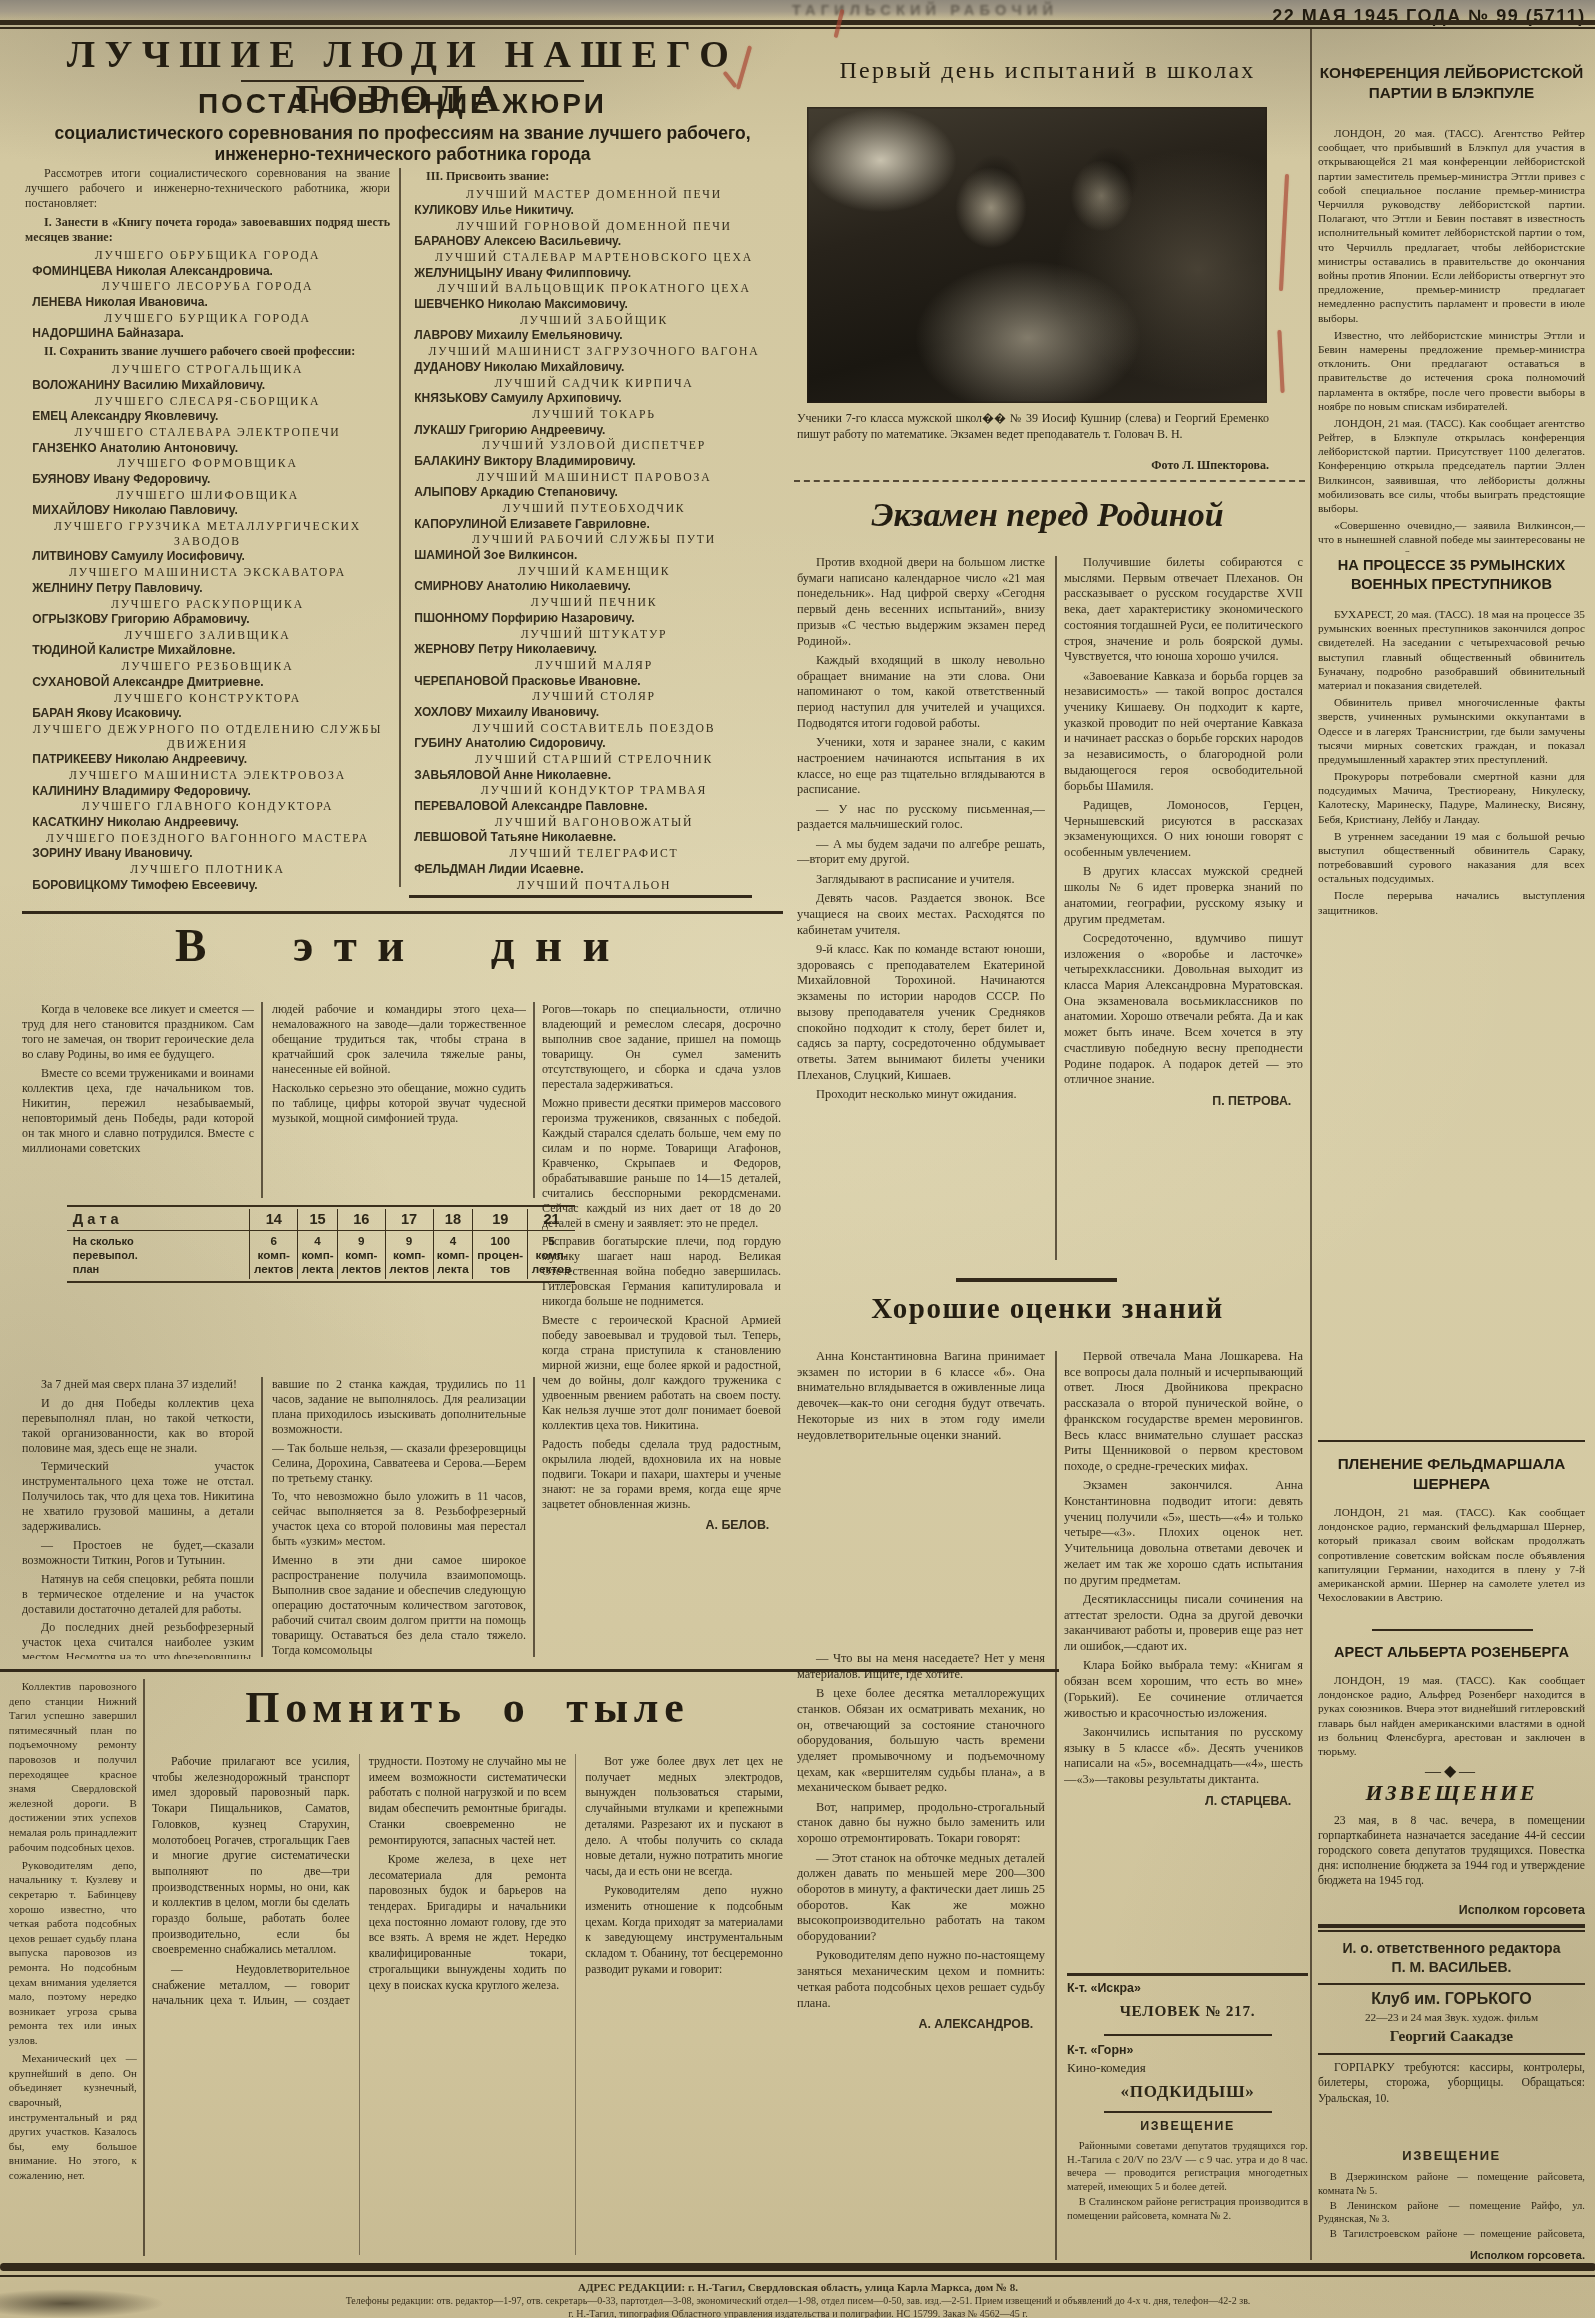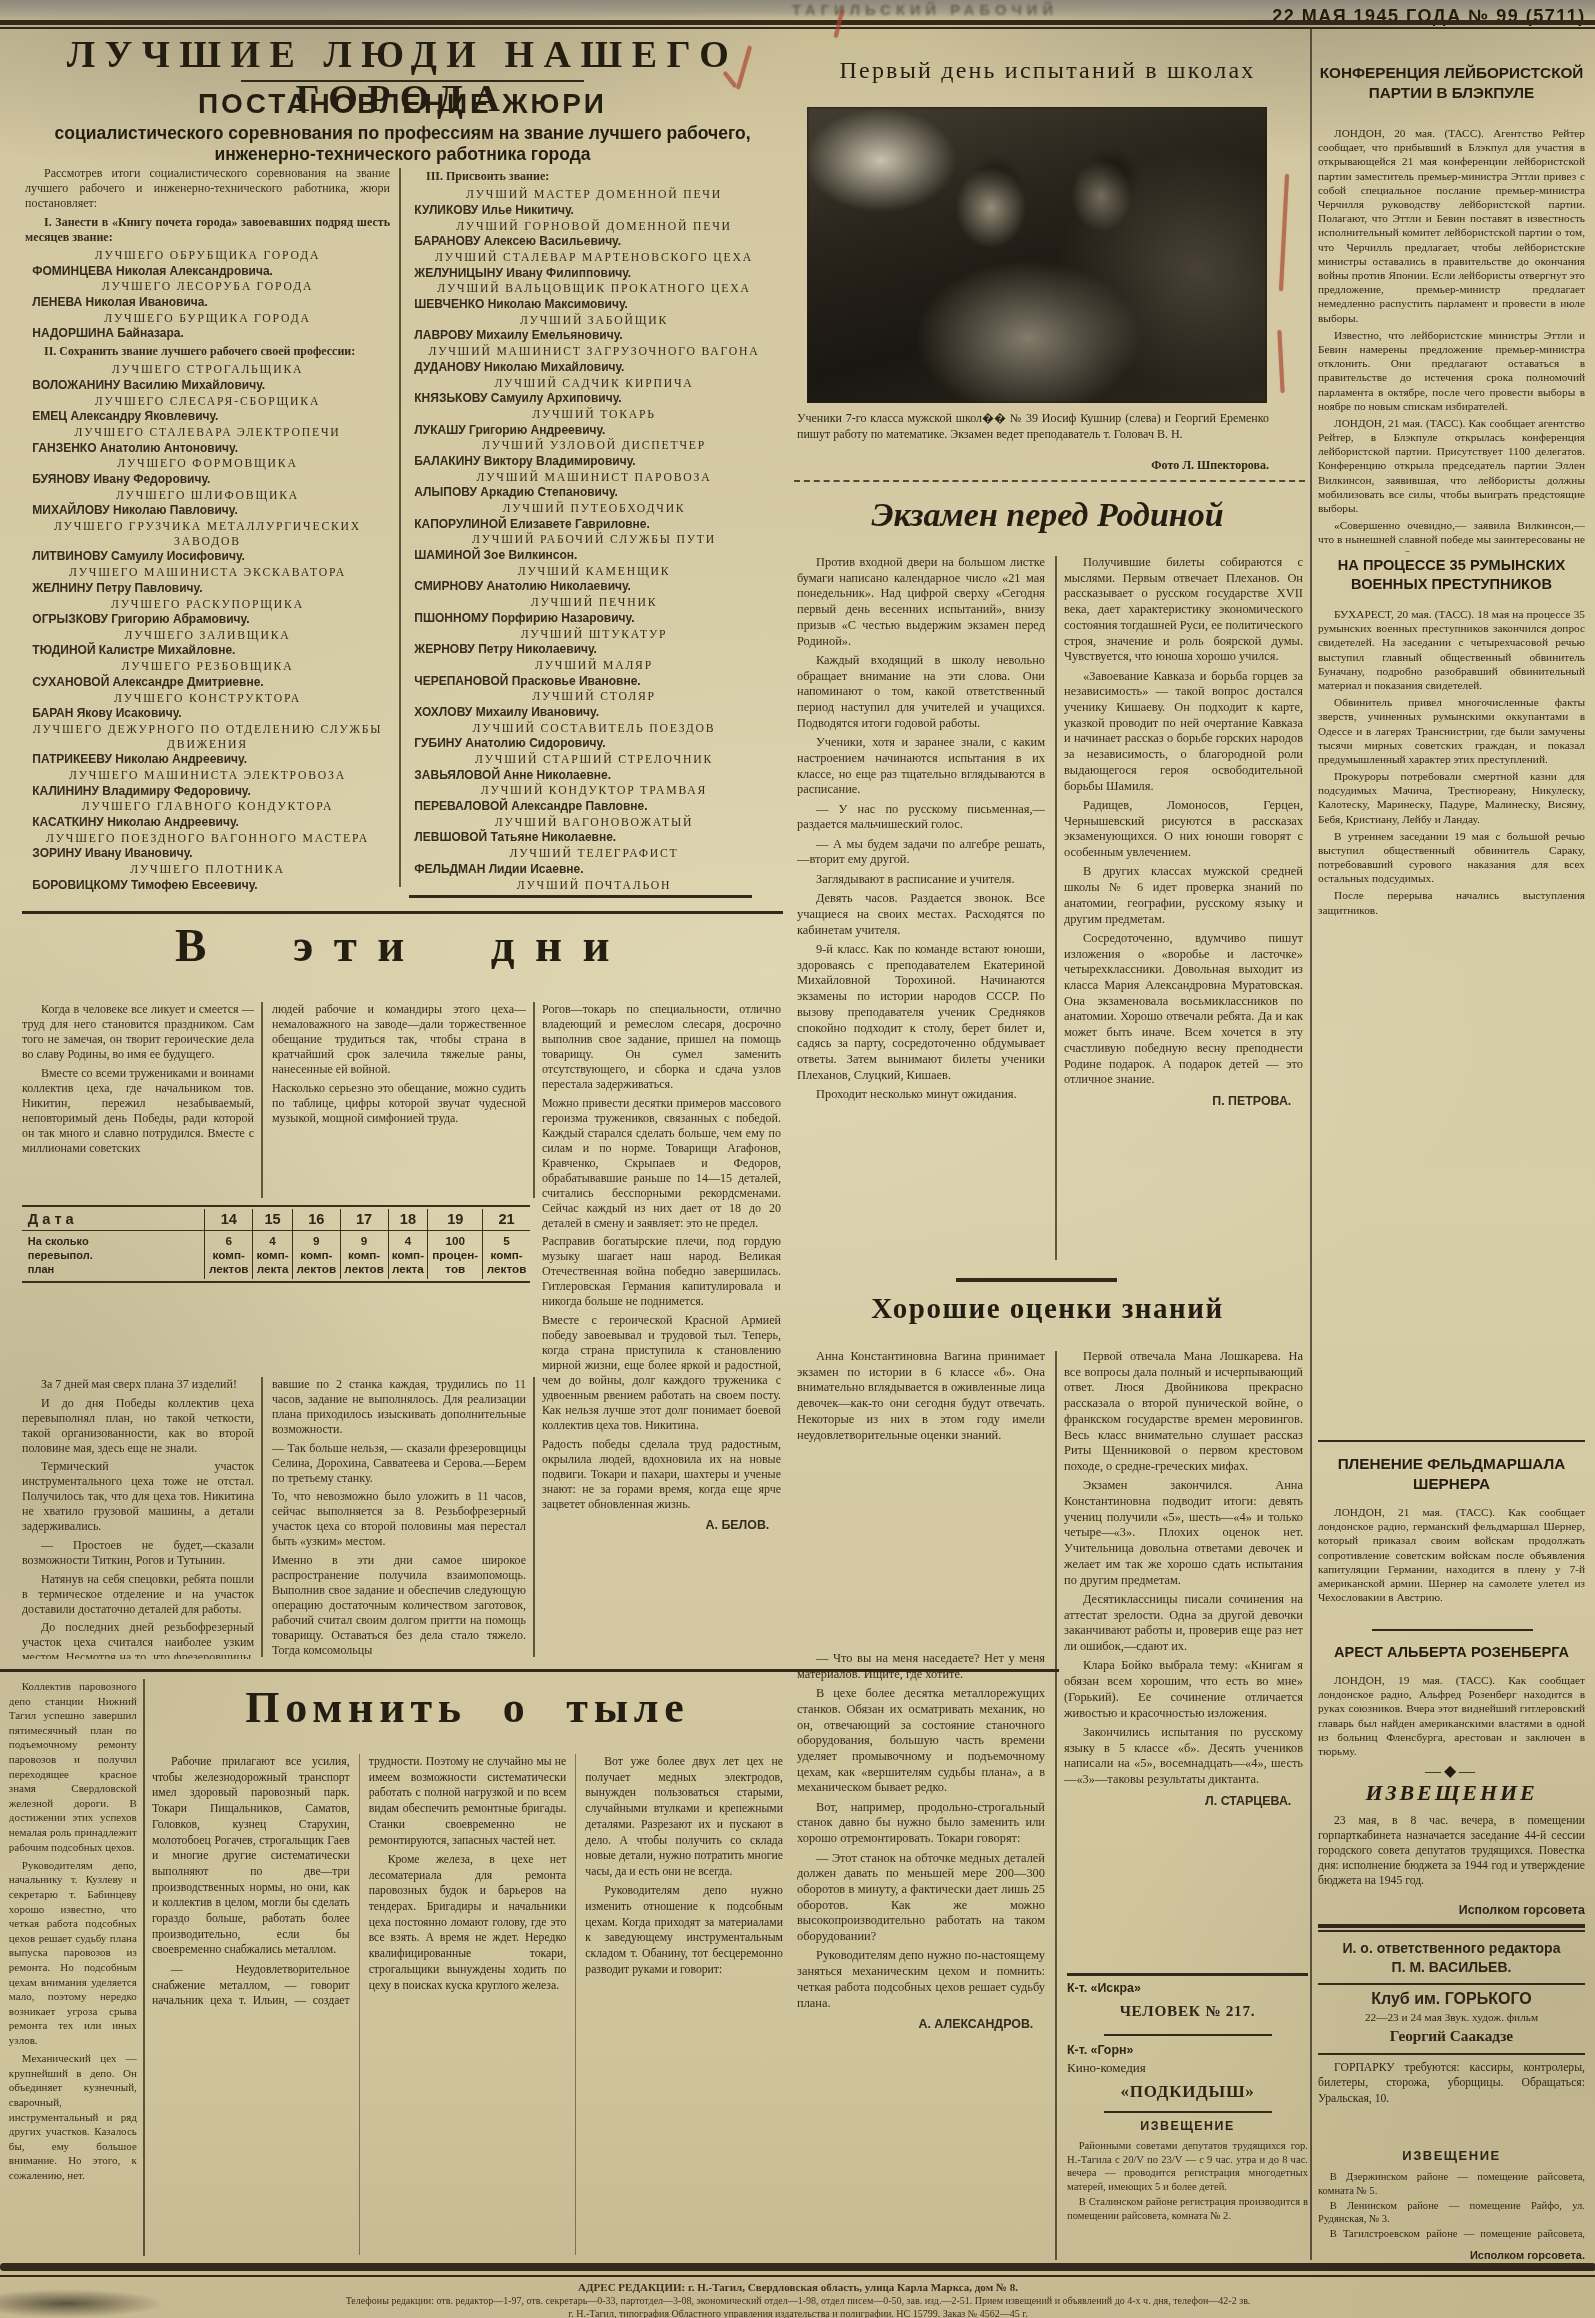--- a/index.html
+++ b/index.html
@@ -51,21 +51,21 @@
   .exam-title{left:792px;top:496px;width:511px;font-size:34px;font-weight:bold;font-style:italic;color:#241e12;}
   .exam-col{font-size:12.4px;line-height:15.7px;}
   .sigline{text-align:right;font-family:"Liberation Sans","DejaVu Sans",sans-serif;font-weight:bold;font-size:12.4px;padding-right:11.7px;margin-top:5.8px;}
   .grades-title{left:792px;top:1292px;width:511px;font-size:29px;font-weight:bold;letter-spacing:1.5px;color:#241e12;}
   .days-title{left:22px;top:918px;width:761px;font-size:47px;font-weight:bold;letter-spacing:20.4px;word-spacing:34px;color:#241e12;}
   .vtab{border-collapse:collapse;width:100%;font-family:"Liberation Sans","DejaVu Sans",sans-serif;}
   .vtab td{border-left:1.1px solid #3a2f1c;text-align:center;vertical-align:middle;padding:2.9px 1.5px;}
   .vtab td:first-child{border-left:none;text-align:left;padding-left:5.8px;}
   .vtab tr:first-child td{border-bottom:1.8px solid #3a2f1c;font-weight:bold;font-size:14.6px;}
   .vtab tr:last-child td{font-weight:bold;font-size:11.7px;line-height:14px;}
-  .tabwrap{border-top:2.6px solid #3a2f1c;border-bottom:2.6px solid #3a2f1c;padding:1.5px 0;}
+  .tabwrap{border-top:2.6px solid #3a2f1c;border-bottom:2.6px solid #3a2f1c;padding:1.5px 0;margin-left:45px;}
   .pot-title{left:152px;top:1682px;width:631px;font-size:44px;font-weight:bold;letter-spacing:5.8px;word-spacing:19px;color:#241e12;}
   .pot-cols{left:152px;top:1754px;width:631px;height:501px;column-count:3;column-gap:19px;column-rule:0.7px solid rgba(60,50,35,.55);font-size:11.7px;line-height:15.7px;}
   .rc-title{font-family:"Liberation Sans","DejaVu Sans",sans-serif;font-weight:bold;text-align:center;color:#241e12;}
   .rc-body{font-size:11.3px;line-height:14.2px;text-align:justify;overflow:hidden;}
   .rc-body .bp{margin-bottom:2.9px;text-indent:16px;}
   .diamond{text-align:center;font-size:16px;letter-spacing:2.9px;color:#241e12;}
   .notice-title{font-style:italic;font-weight:bold;font-size:22px;letter-spacing:2.9px;text-align:center;color:#241e12;}
   .ad-label{font-family:"Liberation Sans","DejaVu Sans",sans-serif;font-weight:bold;font-size:12.4px;}
   .ad-film{text-align:center;font-weight:bold;font-size:15.3px;letter-spacing:0.7px;}
   .editorblk{text-align:center;font-family:"Liberation Sans","DejaVu Sans",sans-serif;font-weight:bold;font-size:14px;line-height:19px;}

